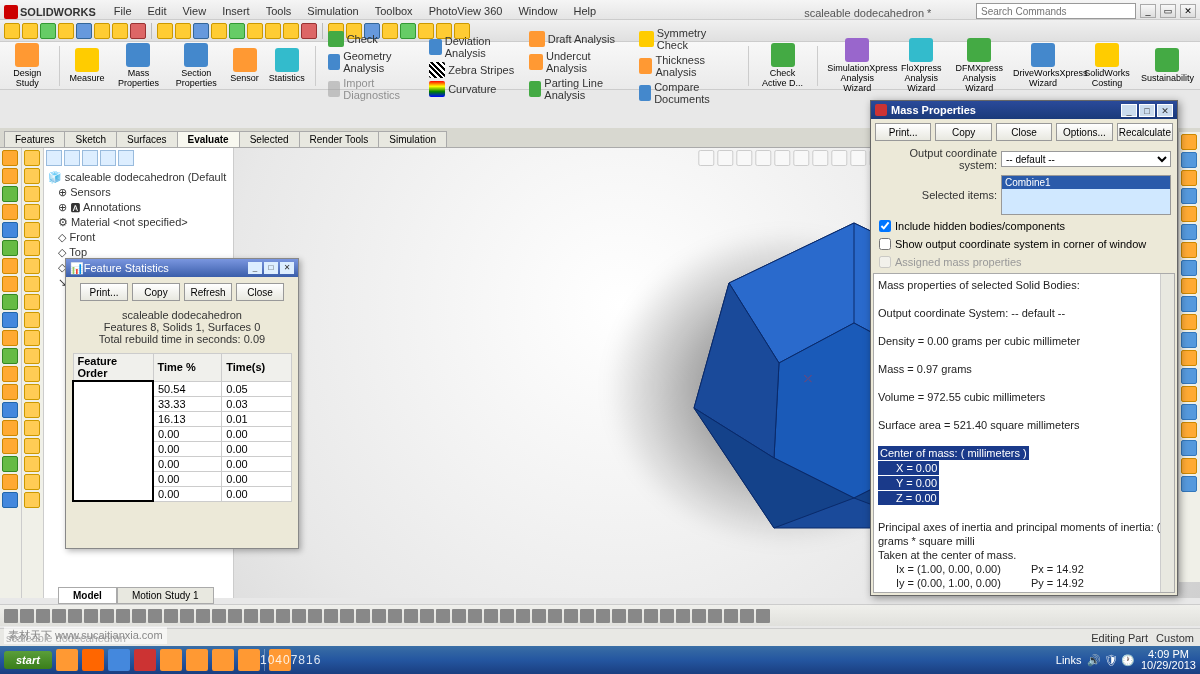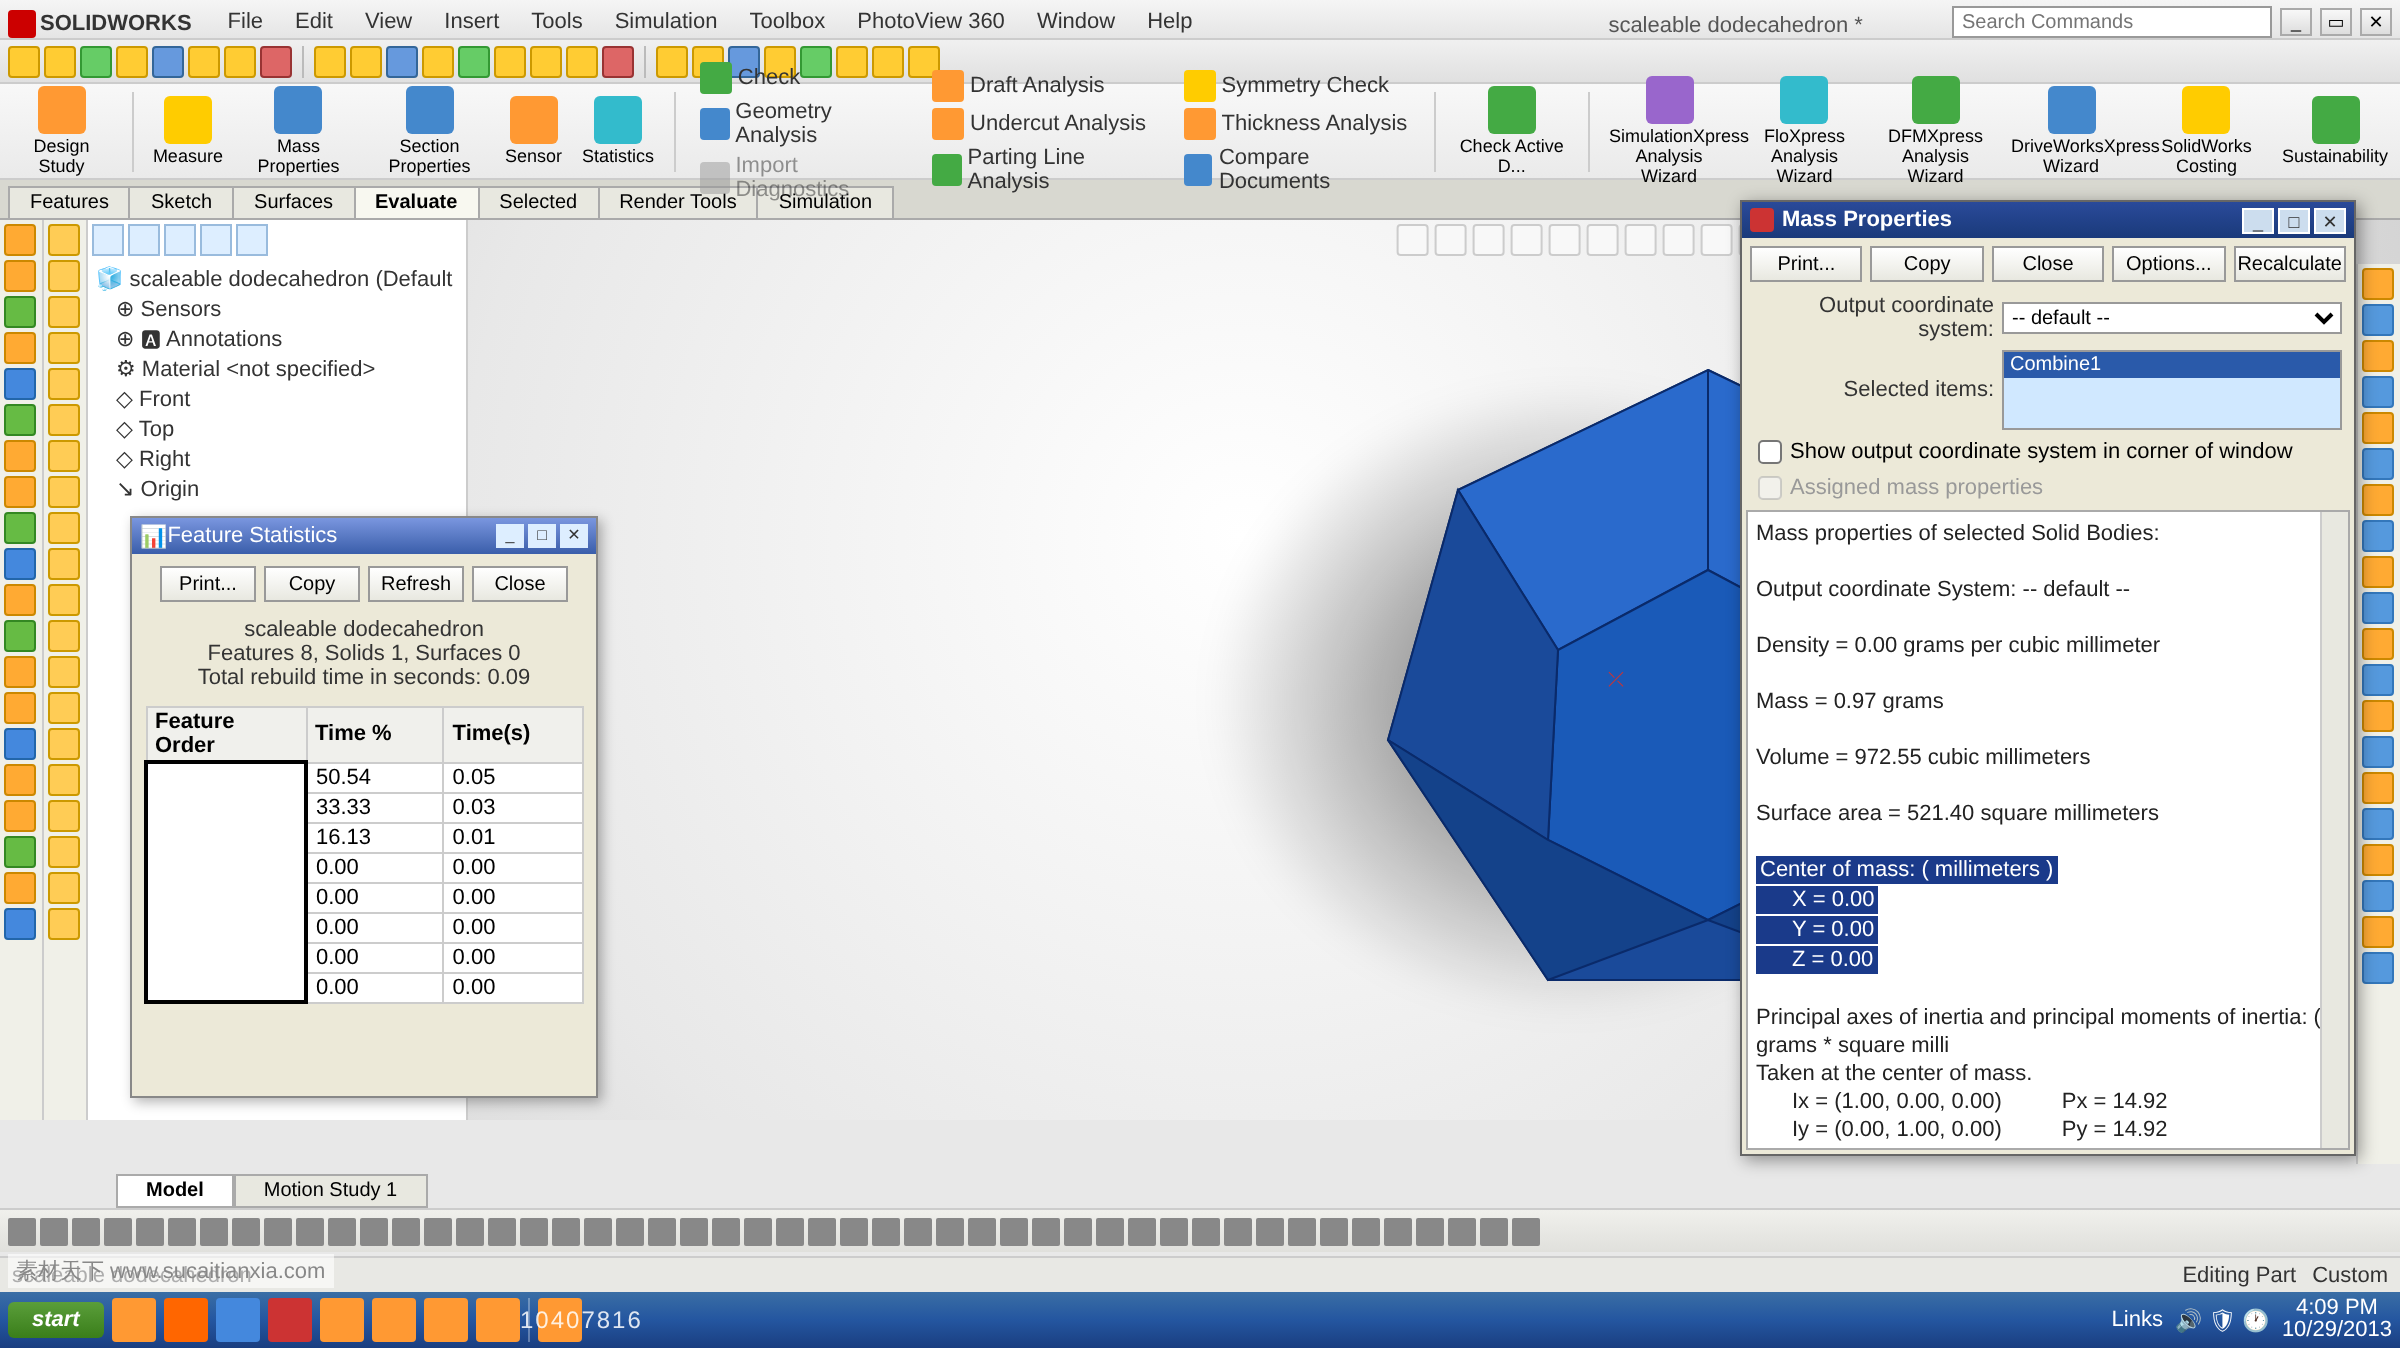--- a/index.html
+++ b/index.html
@@ -27,21 +27,21 @@
 .ribbon { height: 48px; background: linear-gradient(#f8f8f8,#eaeaea); display: flex; align-items: center; padding: 2px 6px; gap: 10px; border-bottom: 1px solid #ccc; }
 .ribbon .rgroup { display: flex; flex-direction: column; align-items: center; gap: 1px; }
 .ribbon .ritem { display: flex; align-items: center; gap: 3px; font-size: 10px; color: #333; cursor: pointer; padding: 1px 2px; }
 .ribbon .ricon { width: 16px; height: 16px; border-radius: 2px; }
 .ribbon .bigicon { width: 24px; height: 24px; border-radius: 3px; }
 .ribbon .biglabel { font-size: 9px; text-align: center; max-width: 60px; line-height: 10px; }
 .ribbon .vsep { width: 1px; height: 40px; background: #ccc; }
 .ic-orange{background:#ff9933;} .ic-blue{background:#4488cc;} .ic-green{background:#44aa44;} .ic-purple{background:#9966cc;} .ic-yellow{background:#ffcc00;} .ic-cyan{background:#33bbcc;} .ic-gray{background:#999;} .ic-bw{background:repeating-linear-gradient(45deg,#000,#000 2px,#fff 2px,#fff 4px);}
 
 
-.tabs { height: 20px; background: #d8d8d0; display: flex; align-items: flex-end; padding-left: 4px; border-bottom: 1px solid #aaa; }
+.tabs { height: 20px; background: #d8d8d0; display: flex; align-items: flex-end; padding-left: 4px; border-bottom: 1px solid #aaa; margin-top: 38px; }
 .tabs .tab { padding: 2px 10px; background: #e8e8e0; border: 1px solid #aaa; border-bottom: none; font-size: 10px; cursor: pointer; margin-right: -1px; }
 .tabs .tab.active { background: #f8f8f0; font-weight: bold; }
 
 
 .main { position: relative; height: 450px; display: flex; }
 
 
 .leftbar { width: 22px; background: #f0f0e8; border-right: 1px solid #ccc; display: flex; flex-direction: column; gap: 2px; padding: 2px; }
 .leftbar .licon { width: 16px; height: 16px; background: #ffaa33; border: 1px solid #cc8800; border-radius: 2px; }
 .leftbar .licon:nth-child(3n){background:#66bb44;border-color:#338822;}
@@ -227,20 +227,34 @@
         <div class="ricon ic-blue"></div>
         <span>Geometry Analysis</span>
       </div>
     <div class="ritem" style="opacity:0.5">
         <div class="ricon ic-gray"></div>
         <span>Import Diagnostics</span>
       </div>
   </div>
   <div class="rgroup" style="align-items:flex-start">
     <div class="ritem">
+        <div class="ricon ic-blue"></div>
+        <span>Deviation Analysis</span>
+      </div>
+    <div class="ritem">
+        <div class="ricon ic-bw"></div>
+        <span>Zebra Stripes</span>
+      </div>
+    <div class="ritem">
+        <div class="ricon" style="background:linear-gradient(red,yellow,green,blue)"></div>
+        <span>Curvature</span>
+      </div>
+  </div>
+  <div class="rgroup" style="align-items:flex-start">
+    <div class="ritem">
         <div class="ricon ic-orange"></div>
         <span>Draft Analysis</span>
       </div>
     <div class="ritem">
         <div class="ricon ic-orange"></div>
         <span>Undercut Analysis</span>
       </div>
     <div class="ritem">
         <div class="ricon ic-green"></div>
         <span>Parting Line Analysis</span>
@@ -597,20 +611,24 @@
     <label>Output coordinate system:</label>
     <select><option>-- default --</option></select>
   </div>
   <div class="formrow">
     <label>Selected items:</label>
     <div class="listbox">
         <div class="sel">Combine1</div>
       </div>
   </div>
   <div class="chk">
+      <input type="checkbox" checked="" style="">
+      <span>Include hidden bodies/components</span>
+    </div>
+  <div class="chk">
       <input type="checkbox" style="">
       <span>Show output coordinate system in corner of window</span>
     </div>
   <div class="chk dis">
       <input type="checkbox" disabled="" style="">
       <span>Assigned mass properties</span>
     </div>
   <div class="results">
     <div class="scroll"></div>
     <div>Mass properties of selected Solid Bodies:</div><br>

